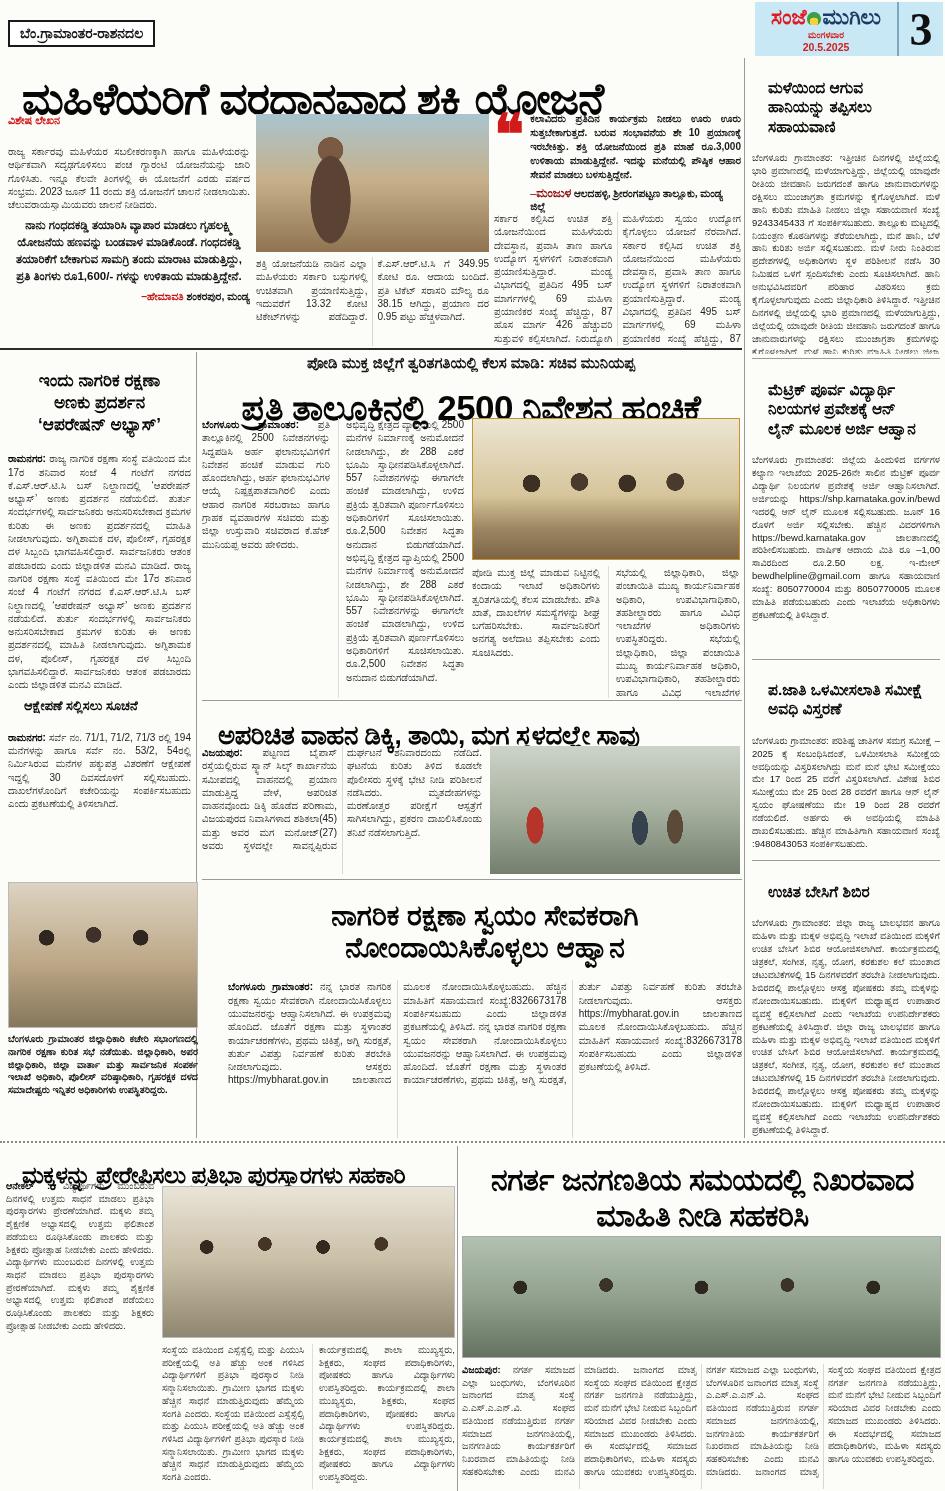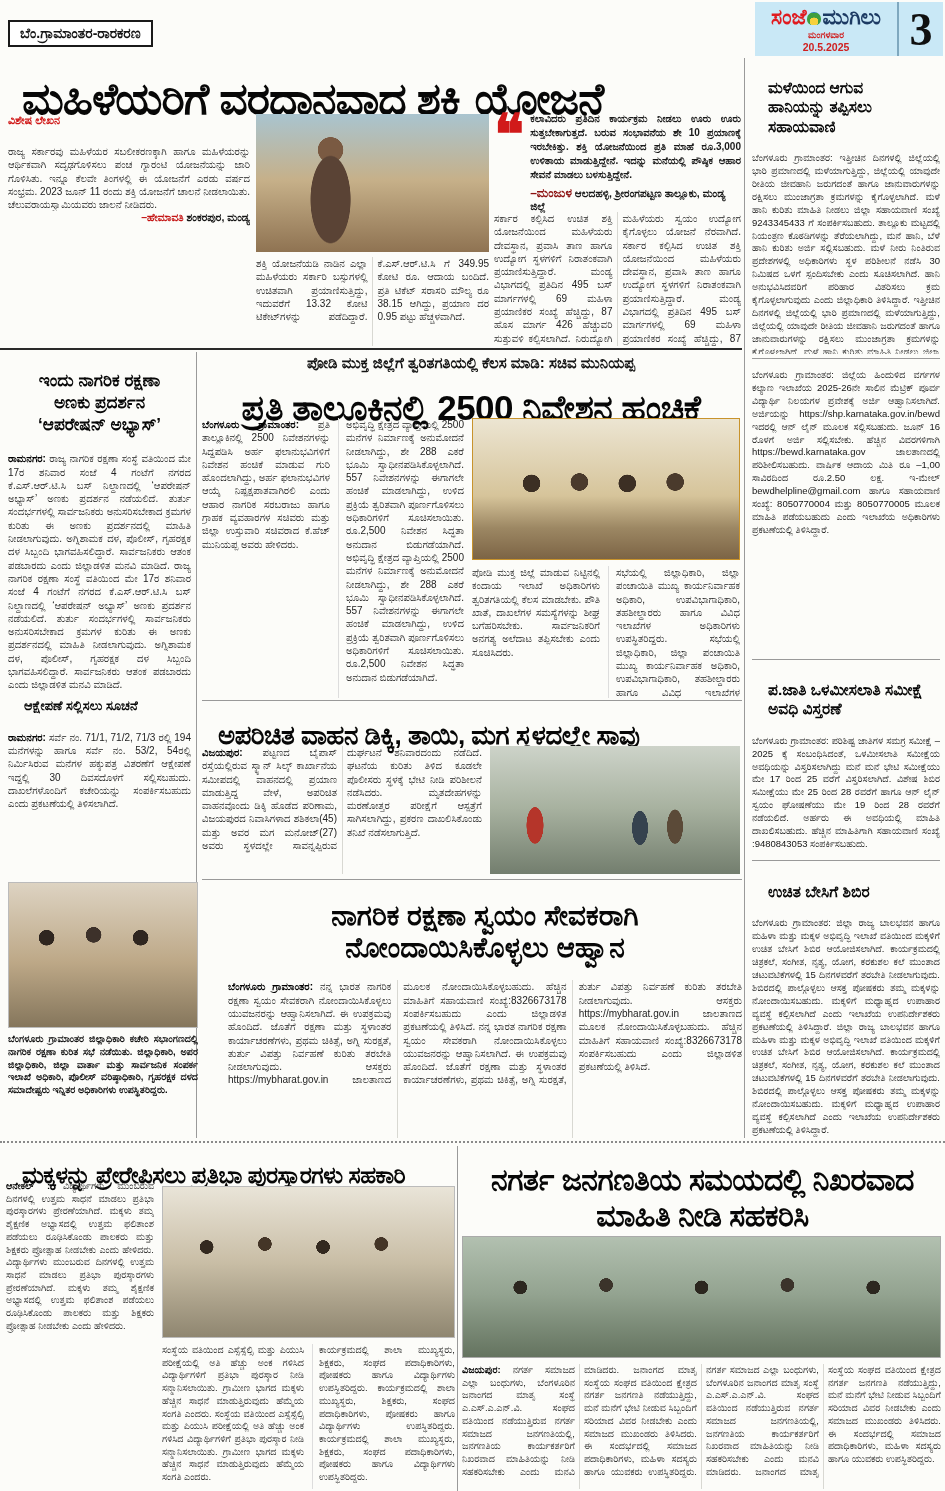--- a/index.html
+++ b/index.html
@@ -32,21 +32,21 @@
   .dotline{border-top:2px dotted #8a8a8a;height:0;}
   
   .lead-headline{font-size:44px;letter-spacing:-1px;line-height:1.04;white-space:nowrap;}
   .tag-red{color:#d01818;font-weight:bold;font-size:11px;margin-bottom:18px;}
   .inset-quote{font-weight:bold;font-size:11.5px;line-height:1.45;text-align:center;color:#111;margin:6px 4px;}
   .byline{font-size:10.5px;font-weight:bold;text-align:right;}
   .byline .nm{color:#c41414;}
   .quote-box{display:flex;}
   .qmark{font-family:"DejaVu Serif",serif;font-size:56px;line-height:.8;color:#d11a1a;font-weight:bold;margin-right:6px;}
   .quote-text{font-size:10px;font-weight:bold;line-height:1.4;text-align:justify;color:#1a1a1a;}
-  .quote-attr{font-size:10.5px;font-weight:bold;margin-top:4px;}
+  .quote-attr{font-size:10.5px;font-weight:bold;margin-top:4px;font-family:Liberation Serif, serif;}
   .quote-attr .nm{color:#8c1010;font-size:12px;}
   
   .cols2{column-count:2;column-gap:10px;column-rule:1px solid #d8d8d2;}
   .cols3{column-count:3;column-gap:12px;column-rule:1px solid #d8d8d2;}
   .cols4{column-count:4;column-gap:9px;column-rule:1px solid #d8d8d2;}
   
   .rail-h{font-size:15.5px;line-height:1.25;font-weight:800;}
   .rail-body{font-size:9.5px;line-height:1.36;text-align:justify;overflow:hidden;}
   
   .kicker{font-size:15px;font-weight:800;text-align:center;}
@@ -58,39 +58,40 @@
   .h-awards{font-size:23px;letter-spacing:-.5px;}
   .h-census{font-size:30px;text-align:center;line-height:1.2;letter-spacing:-.5px;}
   .caption{font-size:9.5px;line-height:1.35;font-weight:bold;text-align:justify;color:#111;overflow:hidden;}
 </style>
 </head>
 <body>
 
 <div id="paper">
 
   <div class="abs" style="left:8px;top:20px;">
-    <span class="edition-box">ಬೆಂ.ಗ್ರಾಮಾಂತರ-ರಾರಕರಣ</span>
+    <span class="edition-box">ಬೆಂ.ಗ್ರಾಮಾಂತರ-ರಾಶನದಲ</span>
   </div>
 
   <div class="abs masthead" style="left:755px;top:2px;width:188px;height:54px;">
     <div class="mast-left">
       <div class="mast-title">
         <span class="red">ಸಂಜೆ</span><span class="logo-ico"></span><span class="dark">ಮುಗಿಲು</span>
       </div>
       <div class="mast-day">ಮಂಗಳವಾರ</div>
       <div class="mast-date">20.5.2025</div>
     </div>
     <div class="mast-pg">3</div>
   </div>
 
   <h1 class="abs lead-headline" style="left:6px;top:60px;width:737px;">ಮಹಿಳೆಯರಿಗೆ ವರದಾನವಾದ ಶಕ್ತಿ ಯೋಜನೆ</h1>
 
   <div class="abs" style="left:8px;top:114px;width:242px;height:232px;overflow:hidden;">
     <div class="tag-red">ವಿಶೇಷ ಲೇಖನ</div>
     <p class="body">ರಾಜ್ಯ ಸರ್ಕಾರವು ಮಹಿಳೆಯರ ಸಬಲೀಕರಣಕ್ಕಾಗಿ ಹಾಗೂ ಮಹಿಳೆಯರನ್ನು ಆರ್ಥಿಕವಾಗಿ ಸದೃಢಗೊಳಿಸಲು ಪಂಚ ಗ್ಯಾರಂಟಿ ಯೋಜನೆಯನ್ನು ಜಾರಿ ಗೊಳಿಸಿತು. ಇನ್ನೂ ಕೆಲವೇ ತಿಂಗಳಲ್ಲಿ ಈ ಯೋಜನೆಗೆ ಎರಡು ವರ್ಷದ ಸಂಭ್ರಮ. 2023 ಜೂನ್ 11 ರಂದು ಶಕ್ತಿ ಯೋಜನೆಗೆ ಚಾಲನೆ ನೀಡಲಾಯಿತು. ಚೆಲುವರಾಯಸ್ವಾಮಿಯವರು ಜಾಲನೆ ನೀಡಿದರು.</p>
+    <p class="inset-quote">ನಾನು ಗಂಧದಕಡ್ಡಿ ತಯಾರಿಸಿ ವ್ಯಾಪಾರ ಮಾಡಲು ಗೃಹಲಕ್ಷ್ಮಿ ಯೋಜನೆಯ ಹಣವನ್ನು ಬಂಡವಾಳ ಮಾಡಿಕೊಂಡೆ. ಗಂಧದಕಡ್ಡಿ ತಯಾರಿಕೆಗೆ ಬೇಕಾಗುವ ಸಾಮಗ್ರಿ ತಂದು ಮಾರಾಟ ಮಾಡುತ್ತಿದ್ದು, ಪ್ರತಿ ತಿಂಗಳು ರೂ1,600/- ಗಳನ್ನು ಉಳಿತಾಯ ಮಾಡುತ್ತಿದ್ದೇನೆ.</p>
     <p class="byline"><span class="nm">–ಹೇಮಾವತಿ</span><span> ಶಂಕರಪುರ, ಮಂಡ್ಯ</span></p>
   </div>
 
   <div class="abs photo" style="left:256px;top:114px;width:233px;height:138px;background:
       radial-gradient(ellipse 34px 74px at 32% 62%,#5a4335 0 58%,rgba(0,0,0,0) 60%),
       radial-gradient(circle 13px at 32% 26%,#7a5a42 0 96%,rgba(0,0,0,0) 100%),
       linear-gradient(180deg,#a9c4cf 0%,#c6b089 48%,#8f7352 100%);"></div>
 
   <div class="abs body cols2" style="left:256px;top:257px;width:233px;height:89px;">ಶಕ್ತಿ ಯೋಜನೆಯಡಿ ನಾಡಿನ ಎಲ್ಲಾ ಮಹಿಳೆಯರು ಸರ್ಕಾರಿ ಬಸ್ಸುಗಳಲ್ಲಿ ಉಚಿತವಾಗಿ ಪ್ರಯಾಣಿಸುತ್ತಿದ್ದು, ಇದುವರೆಗೆ 13.32 ಕೋಟಿ ಟಿಕೇಟ್‌ಗಳನ್ನು ಪಡೆದಿದ್ದಾರೆ. ಕೆ.ಎಸ್.ಆರ್.ಟಿ.ಸಿ ಗೆ 349.95 ಕೋಟಿ ರೂ. ಆದಾಯ ಬಂದಿದೆ. ಪ್ರತಿ ಟಿಕೆಟ್ ಸರಾಸರಿ ಮೌಲ್ಯ ರೂ 38.15 ಆಗಿದ್ದು, ಪ್ರಯಾಣ ದರ 0.95 ಪಟ್ಟು ಹೆಚ್ಚಳವಾಗಿದೆ.</div>
 
@@ -197,20 +198,21 @@
 
   <div class="abs vline" style="left:744px;top:58px;height:1080px;"></div>
 
   <div class="abs" style="left:752px;top:62px;width:188px;height:292px;overflow:hidden;">
     <h3 class="rail-h">ಮಳೆಯಿಂದ ಆಗುವ ಹಾನಿಯನ್ನು ತಪ್ಪಿಸಲು ಸಹಾಯವಾಣಿ</h3>
     <p class="rail-body" style="margin-top:5px;"><span class="dl">ಬೆಂಗಳೂರು ಗ್ರಾಮಾಂತರ:</span> <span>ಇತ್ತೀಚಿನ ದಿನಗಳಲ್ಲಿ ಜಿಲ್ಲೆಯಲ್ಲಿ ಭಾರಿ ಪ್ರಮಾಣದಲ್ಲಿ ಮಳೆಯಾಗುತ್ತಿದ್ದು, ಜಿಲ್ಲೆಯಲ್ಲಿ ಯಾವುದೇ ರೀತಿಯ ಜೀವಹಾನಿ ಜರುಗದಂತೆ ಹಾಗೂ ಜಾನುವಾರುಗಳನ್ನು ರಕ್ಷಿಸಲು ಮುಂಜಾಗ್ರತಾ ಕ್ರಮಗಳನ್ನು ಕೈಗೊಳ್ಳಲಾಗಿದೆ. ಮಳೆ ಹಾನಿ ಕುರಿತು ಮಾಹಿತಿ ನೀಡಲು ಜಿಲ್ಲಾ ಸಹಾಯವಾಣಿ ಸಂಖ್ಯೆ 9243345433 ಗೆ ಸಂಪರ್ಕಿಸಬಹುದು. ತಾಲ್ಲೂಕು ಮಟ್ಟದಲ್ಲಿ ನಿಯಂತ್ರಣ ಕೊಠಡಿಗಳನ್ನು ತೆರೆಯಲಾಗಿದ್ದು, ಮನೆ ಹಾನಿ, ಬೆಳೆ ಹಾನಿ ಕುರಿತು ಅರ್ಜಿ ಸಲ್ಲಿಸಬಹುದು. ಮಳೆ ನೀರು ನಿಂತಿರುವ ಪ್ರದೇಶಗಳಲ್ಲಿ ಅಧಿಕಾರಿಗಳು ಸ್ಥಳ ಪರಿಶೀಲನೆ ನಡೆಸಿ 30 ನಿಮಿಷದ ಒಳಗೆ ಸ್ಪಂದಿಸಬೇಕು ಎಂದು ಸೂಚಿಸಲಾಗಿದೆ. ಹಾನಿ ಅನುಭವಿಸಿದವರಿಗೆ ಪರಿಹಾರ ವಿತರಿಸಲು ಕ್ರಮ ಕೈಗೊಳ್ಳಲಾಗುವುದು ಎಂದು ಜಿಲ್ಲಾಧಿಕಾರಿ ತಿಳಿಸಿದ್ದಾರೆ. ಇತ್ತೀಚಿನ ದಿನಗಳಲ್ಲಿ ಜಿಲ್ಲೆಯಲ್ಲಿ ಭಾರಿ ಪ್ರಮಾಣದಲ್ಲಿ ಮಳೆಯಾಗುತ್ತಿದ್ದು, ಜಿಲ್ಲೆಯಲ್ಲಿ ಯಾವುದೇ ರೀತಿಯ ಜೀವಹಾನಿ ಜರುಗದಂತೆ ಹಾಗೂ ಜಾನುವಾರುಗಳನ್ನು ರಕ್ಷಿಸಲು ಮುಂಜಾಗ್ರತಾ ಕ್ರಮಗಳನ್ನು ಕೈಗೊಳ್ಳಲಾಗಿದೆ. ಮಳೆ ಹಾನಿ ಕುರಿತು ಮಾಹಿತಿ ನೀಡಲು ಜಿಲ್ಲಾ ಸಹಾಯವಾಣಿ ಸಂಖ್ಯೆ 9243345433 ಗೆ ಸಂಪರ್ಕಿಸಬಹುದು. ತಾಲ್ಲೂಕು ಮಟ್ಟದಲ್ಲಿ ನಿಯಂತ್ರಣ ಕೊಠಡಿಗಳನ್ನು ತೆರೆಯಲಾಗಿದ್ದು, ಮನೆ ಹಾನಿ, ಬೆಳೆ ಹಾನಿ ಕುರಿತು ಅರ್ಜಿ ಸಲ್ಲಿಸಬಹುದು. ಮಳೆ ನೀರು ನಿಂತಿರುವ ಪ್ರದೇಶಗಳಲ್ಲಿ ಅಧಿಕಾರಿಗಳು ಸ್ಥಳ ಪರಿಶೀಲನೆ ನಡೆಸಿ 30 ನಿಮಿಷದ ಒಳಗೆ ಸ್ಪಂದಿಸಬೇಕು ಎಂದು ಸೂಚಿಸಲಾಗಿದೆ. ಹಾನಿ ಅನುಭವಿಸಿದವರಿಗೆ ಪರಿಹಾರ ವಿತರಿಸಲು ಕ್ರಮ ಕೈಗೊಳ್ಳಲಾಗುವುದು ಎಂದು ಜಿಲ್ಲಾಧಿಕಾರಿ ತಿಳಿಸಿದ್ದಾರೆ.</span></p>
   </div>
   <div class="abs hline-thin" style="left:752px;top:358px;width:188px;"></div>
 
   <div class="abs" style="left:752px;top:364px;width:188px;height:290px;overflow:hidden;">
+    <h3 class="rail-h">ಮೆಟ್ರಿಕ್ ಪೂರ್ವ ವಿದ್ಯಾರ್ಥಿ ನಿಲಯಗಳ ಪ್ರವೇಶಕ್ಕೆ ಆನ್ ಲೈನ್ ಮೂಲಕ ಅರ್ಜಿ ಆಹ್ವಾನ</h3>
     <p class="rail-body" style="margin-top:5px;"><span class="dl">ಬೆಂಗಳೂರು ಗ್ರಾಮಾಂತರ:</span> <span>ಜಿಲ್ಲೆಯ ಹಿಂದುಳಿದ ವರ್ಗಗಳ ಕಲ್ಯಾಣ ಇಲಾಖೆಯ 2025-26ನೇ ಸಾಲಿನ ಮೆಟ್ರಿಕ್ ಪೂರ್ವ ವಿದ್ಯಾರ್ಥಿ ನಿಲಯಗಳ ಪ್ರವೇಶಕ್ಕೆ ಅರ್ಜಿ ಆಹ್ವಾನಿಸಲಾಗಿದೆ. ಅರ್ಜಿಯನ್ನು https://shp.karnataka.gov.in/bewd ಇದರಲ್ಲಿ ಆನ್ ಲೈನ್ ಮೂಲಕ ಸಲ್ಲಿಸಬಹುದು. ಜೂನ್ 16 ರೊಳಗೆ ಅರ್ಜಿ ಸಲ್ಲಿಸಬೇಕು. ಹೆಚ್ಚಿನ ವಿವರಗಳಿಗಾಗಿ https://bewd.karnataka.gov ಜಾಲತಾಣದಲ್ಲಿ ಪರಿಶೀಲಿಸಬಹುದು. ವಾರ್ಷಿಕ ಆದಾಯ ಮಿತಿ ರೂ –1,00 ಸಾವಿರದಿಂದ ರೂ.2.50 ಲಕ್ಷ. ಇ-ಮೇಲ್ bewdhelpline@gmail.com ಹಾಗೂ ಸಹಾಯವಾಣಿ ಸಂಖ್ಯೆ: 8050770004 ಮತ್ತು 8050770005 ಮೂಲಕ ಮಾಹಿತಿ ಪಡೆಯಬಹುದು ಎಂದು ಇಲಾಖೆಯ ಅಧಿಕಾರಿಗಳು ಪ್ರಕಟಣೆಯಲ್ಲಿ ತಿಳಿಸಿದ್ದಾರೆ.</span></p>
   </div>
   <div class="abs hline-thin" style="left:752px;top:659px;width:188px;"></div>
 
   <div class="abs" style="left:752px;top:664px;width:188px;height:192px;overflow:hidden;">
     <h3 class="rail-h">ಪ.ಜಾತಿ ಒಳಮೀಸಲಾತಿ ಸಮೀಕ್ಷೆ ಅವಧಿ ವಿಸ್ತರಣೆ</h3>
     <p class="rail-body" style="margin-top:5px;"><span class="dl">ಬೆಂಗಳೂರು ಗ್ರಾಮಾಂತರ:</span> <span>ಪರಿಶಿಷ್ಟ ಜಾತಿಗಳ ಸಮಗ್ರ ಸಮೀಕ್ಷೆ – 2025 ಕ್ಕೆ ಸಂಬಂಧಿಸಿದಂತೆ, ಒಳಮೀಸಲಾತಿ ಸಮೀಕ್ಷೆಯ ಅವಧಿಯನ್ನು ವಿಸ್ತರಿಸಲಾಗಿದ್ದು ಮನೆ ಮನೆ ಭೇಟಿ ಸಮೀಕ್ಷೆಯು ಮೇ 17 ರಿಂದ 25 ವರೆಗೆ ವಿಸ್ತರಿಸಲಾಗಿದೆ. ವಿಶೇಷ ಶಿಬಿರ ಸಮೀಕ್ಷೆಯು ಮೇ 25 ರಿಂದ 28 ರವರೆಗೆ ಹಾಗೂ ಆನ್ ಲೈನ್ ಸ್ವಯಂ ಘೋಷಣೆಯು ಮೇ 19 ರಿಂದ 28 ರವರೆಗೆ ನಡೆಯಲಿದೆ. ಅರ್ಹರು ಈ ಅವಧಿಯಲ್ಲಿ ಮಾಹಿತಿ ದಾಖಲಿಸಬಹುದು. ಹೆಚ್ಚಿನ ಮಾಹಿತಿಗಾಗಿ ಸಹಾಯವಾಣಿ ಸಂಖ್ಯೆ :9480843053 ಸಂಪರ್ಕಿಸಬಹುದು.</span></p>
   </div>
   <div class="abs hline-thin" style="left:752px;top:860px;width:188px;"></div>
 

